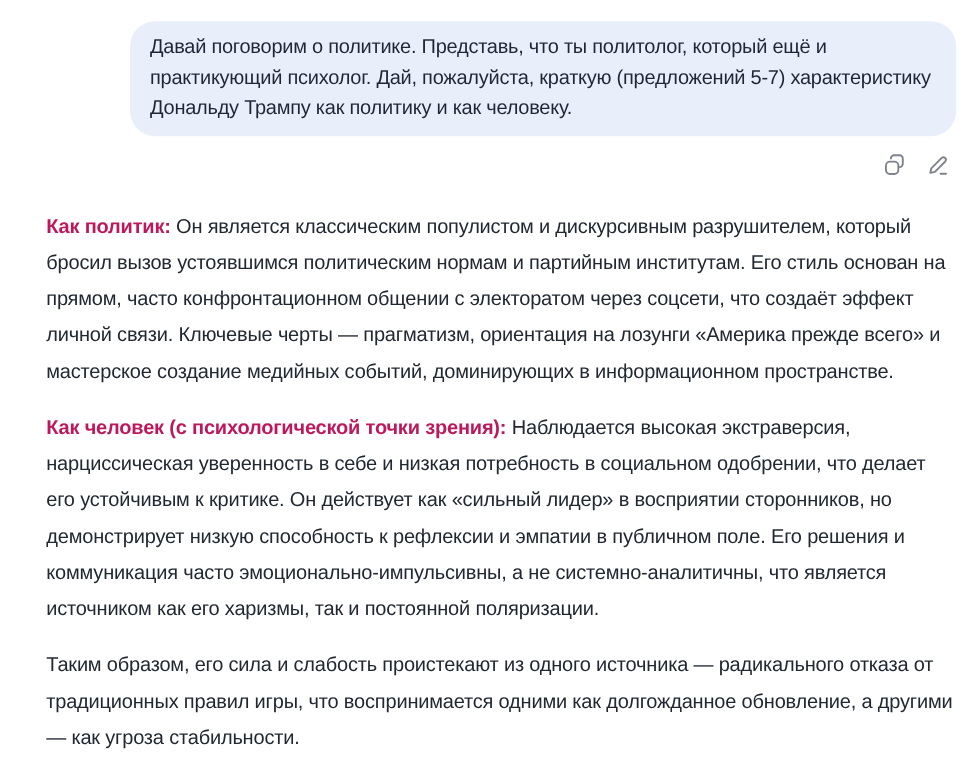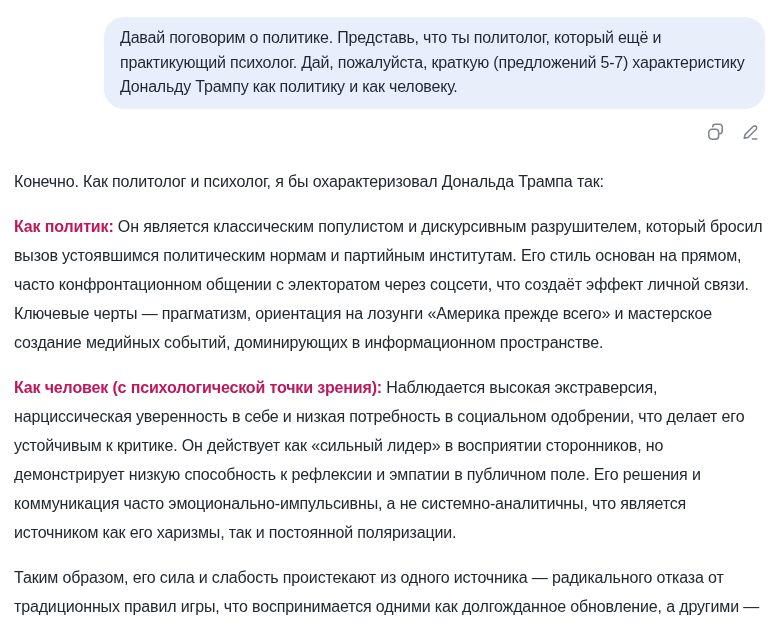--- a/index.html
+++ b/index.html
@@ -13,20 +13,21 @@
     overflow: hidden;
     font-family: "Liberation Sans", "DejaVu Sans", sans-serif;
     color: #212832;
     -webkit-font-smoothing: antialiased;
   }
   .chat {
     width: 778px;
     height: 581px;
     box-sizing: border-box;
     padding-top: 17px;
+    padding-left: 23px;
   }
   
   .user-row {
     display: flex;
     justify-content: flex-end;
     padding-right: 13px;
   }
   .bubble {
     box-sizing: border-box;
     max-width: 661px;
@@ -106,21 +107,20 @@
       <span>
         <svg width="19" height="19" viewBox="0 0 24 24" fill="none" stroke-width="1.9" stroke-linecap="round" stroke-linejoin="round">
           <path d="M15.6 4.2 a2.55 2.55 0 0 1 3.6 3.6 L8.7 18.3 l-4.6 1 1-4.6 Z"></path>
           <path d="M14.5 20.2 h5.5"></path>
         </svg>
       </span>
     </button>
   </div>
 
   <div class="assistant">
-    <p>Конечно. Как политолог и психолог, я бы охарактеризовал Дональда Трампа так:</p>
 
     <p><strong>Как политик:</strong><span> Он является классическим популистом и дискурсивным разрушителем, который бросил вызов устоявшимся политическим нормам и партийным институтам. Его стиль основан на прямом, часто конфронтационном общении с электоратом через соцсети, что создаёт эффект личной связи. Ключевые черты — прагматизм, ориентация на лозунги «Америка прежде всего» и мастерское создание медийных событий, доминирующих в информационном пространстве.</span></p>
 
     <p><strong>Как человек (с психологической точки зрения):</strong><span> Наблюдается высокая экстраверсия, нарциссическая уверенность в себе и низкая потребность в социальном одобрении, что делает его устойчивым к критике. Он действует как «сильный лидер» в восприятии сторонников, но демонстрирует низкую способность к рефлексии и эмпатии в публичном поле. Его решения и коммуникация часто эмоционально-импульсивны, а не системно-аналитичны, что является источником как его харизмы, так и постоянной поляризации.</span></p>
 
     <p><span>Таким образом, его сила и слабость проистекают из одного источника — радикального отказа от традиционных правил игры, что воспринимается одними как долгожданное обновление, а другими — как угроза стабильности.</span></p>
   </div>
 
 </div>
 

